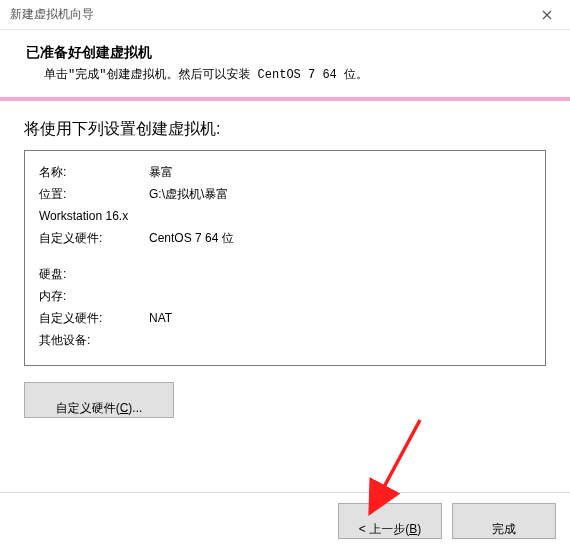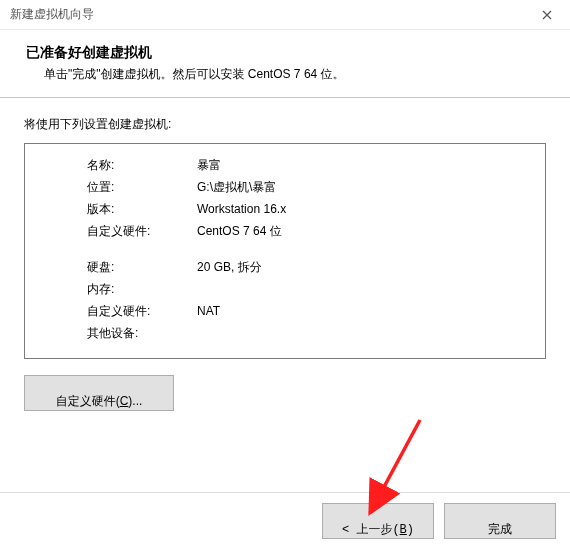--- a/index.html
+++ b/index.html
@@ -27,34 +27,35 @@
     width: 46px;
     height: 30px;
     display: flex;
     align-items: center;
     justify-content: center;
     color: #666;
   }
   .close-cell svg { width:10px; height:10px; }
   .header {
     padding: 14px 16px 14px 26px;
-    border-bottom: 1px solid #f9a8d4;
+    border-bottom: 4px solid #f9a8d4;
+    font-family: Liberation Mono, monospace;
   }
   .header-title { font-weight: 700; font-size: 14px; margin-bottom: 4px; }
   .header-sub { font-size: 12px; padding-left: 18px; }
   .content { padding: 18px 24px 0 24px; }
-  .section-label { font-size: 12px; margin-bottom: 10px; }
+  .section-label { font-size: 16px; margin-bottom: 10px; }
   .summary-box {
     border: 1px solid #7a7a7a;
     background: #fff;
     padding: 10px 14px 14px 14px;
     font-size: 12px;
   }
   .kv-row { display: flex; line-height: 22px; }
-  .kv-key { width: 110px; flex-shrink: 0; margin-left: 48px; }
+  .kv-key { width: 110px; flex-shrink: 0; }
   .kv-val { flex: 1; }
   .kv-gap { height: 14px; }
   .hw-btn-row { margin-top: 16px; }
   .win-btn {
     background: #e1e1e1;
     border: 1px solid #adadad;
     font-family: inherit;
     font-size: 12px;
     height: 26px;
     padding: 17px 12px;
@@ -64,21 +65,21 @@
   .footer {
     position: absolute;
     left: 0; right: 0; bottom: 0;
     border-top: 1px solid #d9d9d9;
     padding: 10px 14px 12px 14px;
     display: flex;
     justify-content: flex-end;
     gap: 10px;
     background: #fff;
   }
-  .footer .win-btn { width: 112px; font-family: Liberation Mono, monospace; }
+  .footer .win-btn { width: 104px; }
   .arrow {
     position: absolute;
     pointer-events: none;
     left: 0; top: 0;
   }
   .u { text-decoration: underline; }
 </style>
 </head>
 <body>
 
@@ -102,31 +103,29 @@
   <div class="summary-box">
     <div class="kv-row">
       <span class="kv-key">名称:</span>
       <span class="kv-val">暴富</span>
     </div>
     <div class="kv-row">
       <span class="kv-key">位置:</span>
       <span class="kv-val">G:\虚拟机\暴富</span>
     </div>
     <div class="kv-row">
-      <span class="kv-key">版本:</span>
       <span class="kv-val">Workstation 16.x</span>
     </div>
     <div class="kv-row">
       <span class="kv-key">自定义硬件:</span>
       <span class="kv-val">CentOS 7 64 位</span>
     </div>
     <div class="kv-gap"></div>
     <div class="kv-row">
       <span class="kv-key">硬盘:</span>
-      <span class="kv-val">20 GB, 拆分</span>
     </div>
     <div class="kv-row">
       <span class="kv-key">内存:</span>
     </div>
     <div class="kv-row">
       <span class="kv-key">自定义硬件:</span>
       <span class="kv-val">NAT</span>
     </div>
     <div class="kv-row">
       <span class="kv-key">其他设备:</span>

